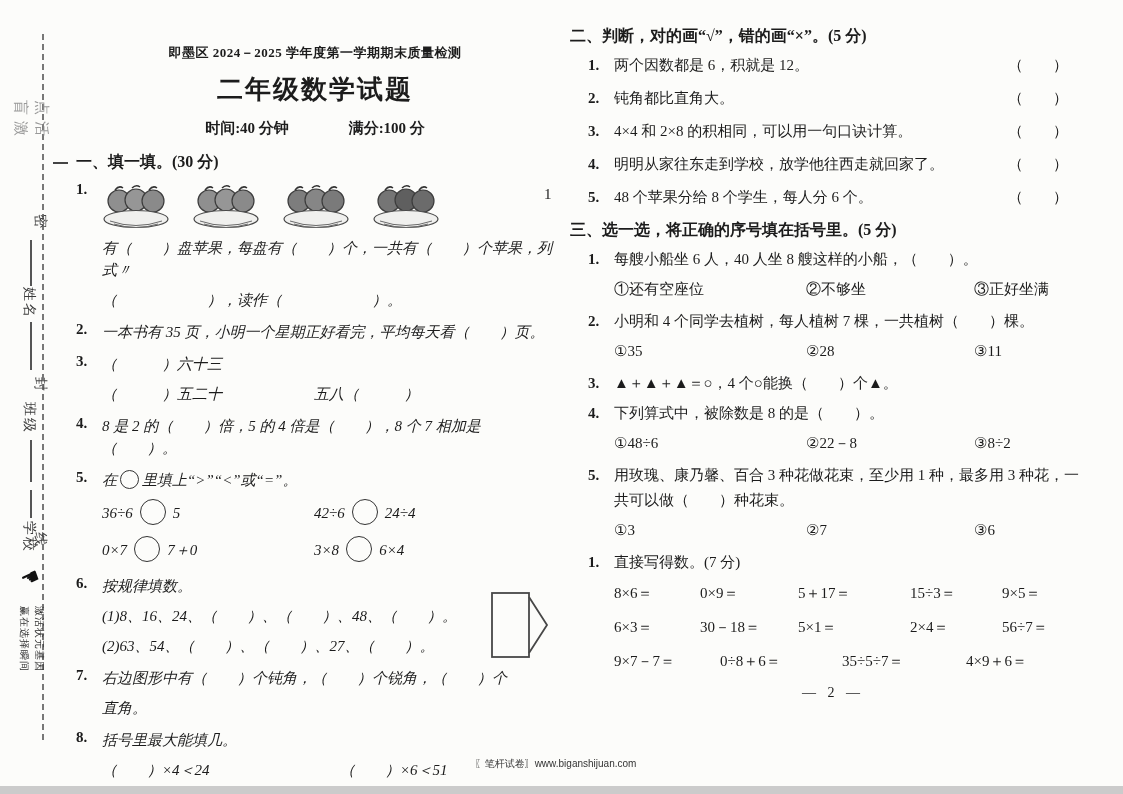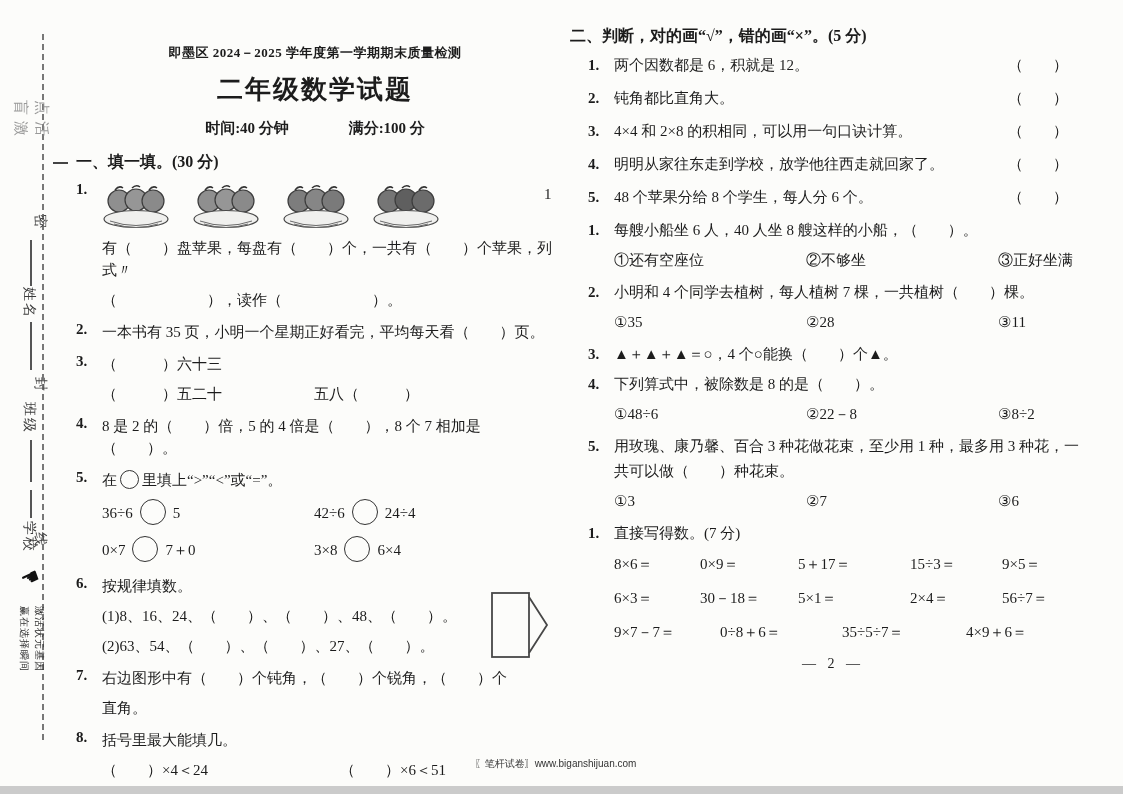--- a/index.html
+++ b/index.html
@@ -24,41 +24,41 @@
   .col-left{position:absolute;left:76px;top:44px;width:478px;}
   .col-right{position:absolute;left:570px;top:26px;width:526px;}
   .t-center{text-align:center;}
   .title{font-size:13px;font-weight:bold;letter-spacing:.5px;margin-bottom:10px;}
   .subtitle{font-size:26px;font-weight:bold;letter-spacing:2px;margin-bottom:12px;}
   .info-line{font-size:15px;font-weight:bold;margin-bottom:14px;}
   .info-line span{margin:9px 28px;}
   .sec-head{font-weight:bold;font-size:16px;margin-bottom:8px;}
   .q{display:flex;margin-bottom:2px;}
   .qnum{width:26px;font-weight:bold;flex:0 0 26px;}
-  .qbody{flex:1;}
+  .qbody{flex:1;font-style:italic;}
   .ln{line-height:22px;margin-bottom:8px;}
   .cols2{display:flex;line-height:22px;margin-bottom:8px;}
   .c2a{width:212px;}
   .c2b{flex:1;}
   .c2a-wide{width:238px;}
   .cmp-circle{display:inline-block;width:24px;height:24px;border:1.6px solid #333;border-radius:50%;vertical-align:-7px;margin:0 7px;}
   .cmp-circle.small{width:17px;height:17px;vertical-align:-4px;margin:0 3px;}
   .cmp-row{margin-bottom:11px;}
   .plates-row{display:flex;align-items:flex-end;gap:22px;margin:2px 0 8px 0;}
   .page-num{text-align:center;font-size:14px;margin-top:8px;letter-spacing:4px;}
   .poly-shape{position:absolute;left:488px;top:588px;}
   
   .judge-row{display:flex;line-height:21px;margin-bottom:12px;padding-left:18px;padding-right:28px;}
   .judge-text{flex:1;}
   .judge-bracket{width:66px;text-align:right;}
   .q-r{display:flex;line-height:21px;margin-bottom:9px;padding-left:18px;}
   .opts{display:flex;padding-left:44px;line-height:21px;margin-bottom:11px;}
   .opt1{width:192px;}
   .opt2{width:168px;}
-  .opt3{flex:1;margin-left:24px;}
+  .opt3{flex:1;}
   .calc-row{display:grid;padding-left:44px;line-height:21px;margin-bottom:13px;}
   .calc-5{grid-template-columns:86px 98px 112px 92px auto;}
   .calc-4{grid-template-columns:106px 122px 124px auto;}
   .sub-line{padding-left:18px;line-height:21px;margin-bottom:10px;display:flex;}
   
   .footer{position:absolute;left:0;right:12px;top:757px;text-align:center;font-size:10px;color:#333;font-family:"Liberation Sans","DejaVu Sans",sans-serif;}
   .bottom-strip{position:absolute;left:0;right:0;bottom:0;height:8px;background:#cbcbcb;}
   .stray{position:absolute;left:544px;top:186px;font-size:15px;color:#222;}
 </style>
 </head>
@@ -246,20 +246,21 @@
       <span class="qnum">4.</span>
       <span class="judge-text">明明从家往东走到学校，放学他往西走就回家了。</span>
       <span class="judge-bracket">（　　）</span>
     </div>
     <div class="judge-row">
       <span class="qnum">5.</span>
       <span class="judge-text">48 个苹果分给 8 个学生，每人分 6 个。</span>
       <span class="judge-bracket">（　　）</span>
     </div>
 
+    <div class="sec-head">三、选一选，将正确的序号填在括号里。(5 分)</div>
 
     <div class="q-r">
       <span class="qnum">1.</span>
       <span>每艘小船坐 6 人，40 人坐 8 艘这样的小船，（　　）。</span>
     </div>
     <div class="opts">
       <span class="opt1">①还有空座位</span>
       <span class="opt2">②不够坐</span>
       <span class="opt3">③正好坐满</span>
     </div>

